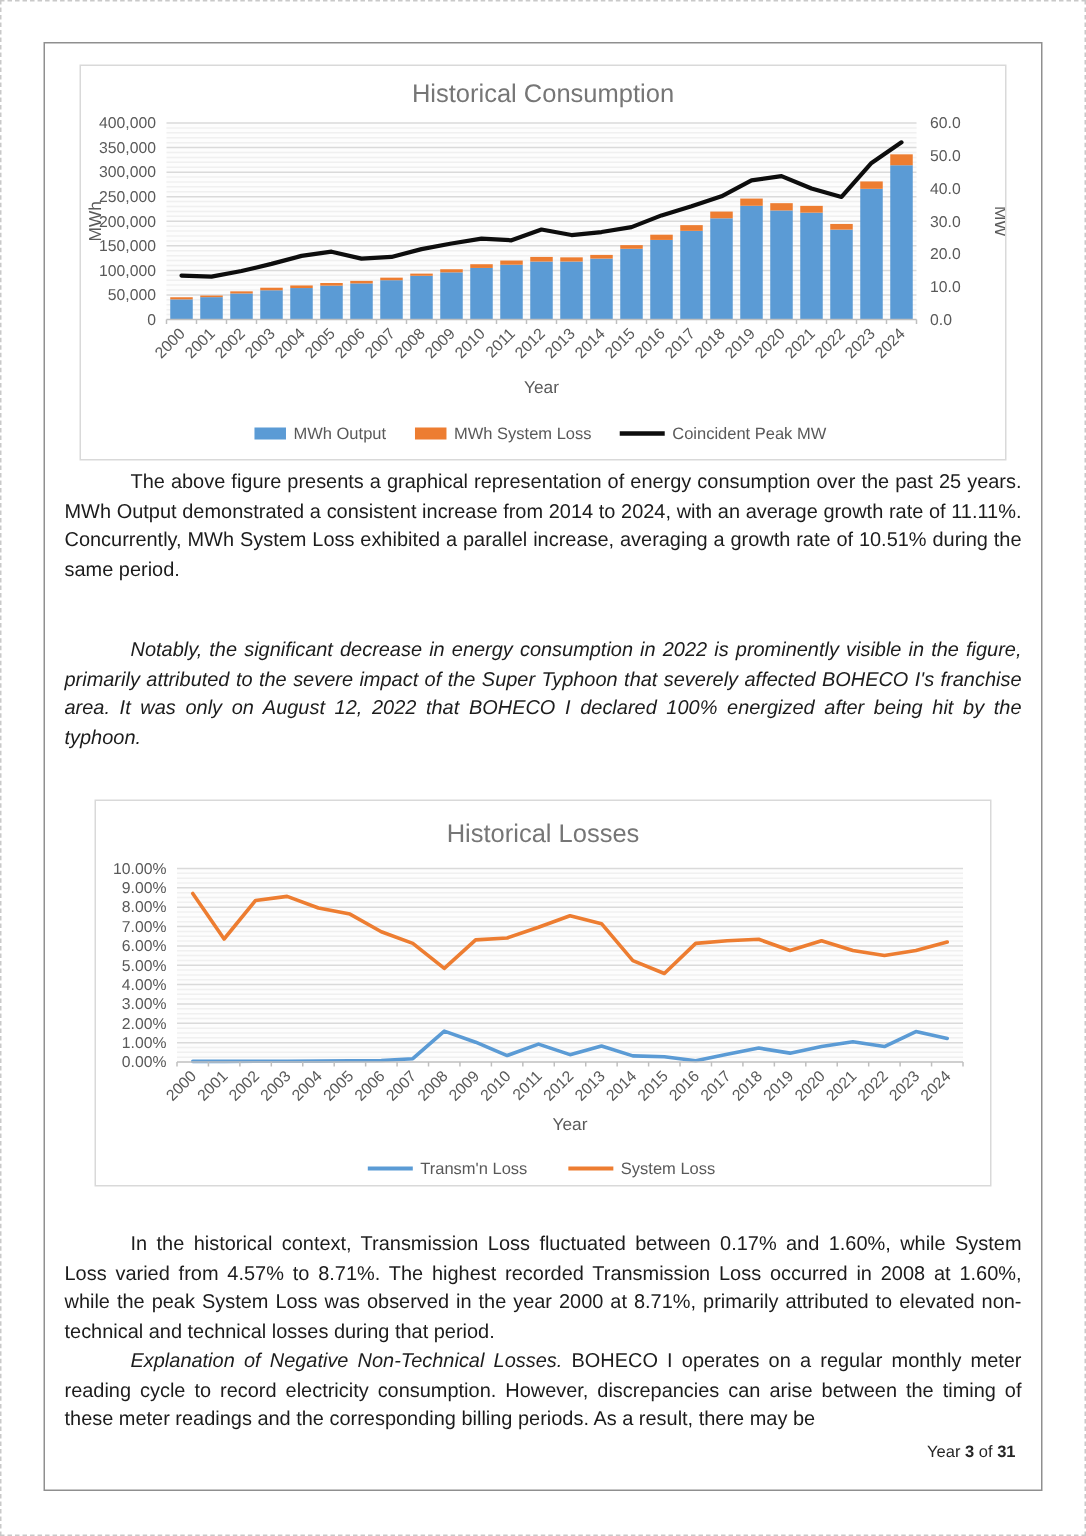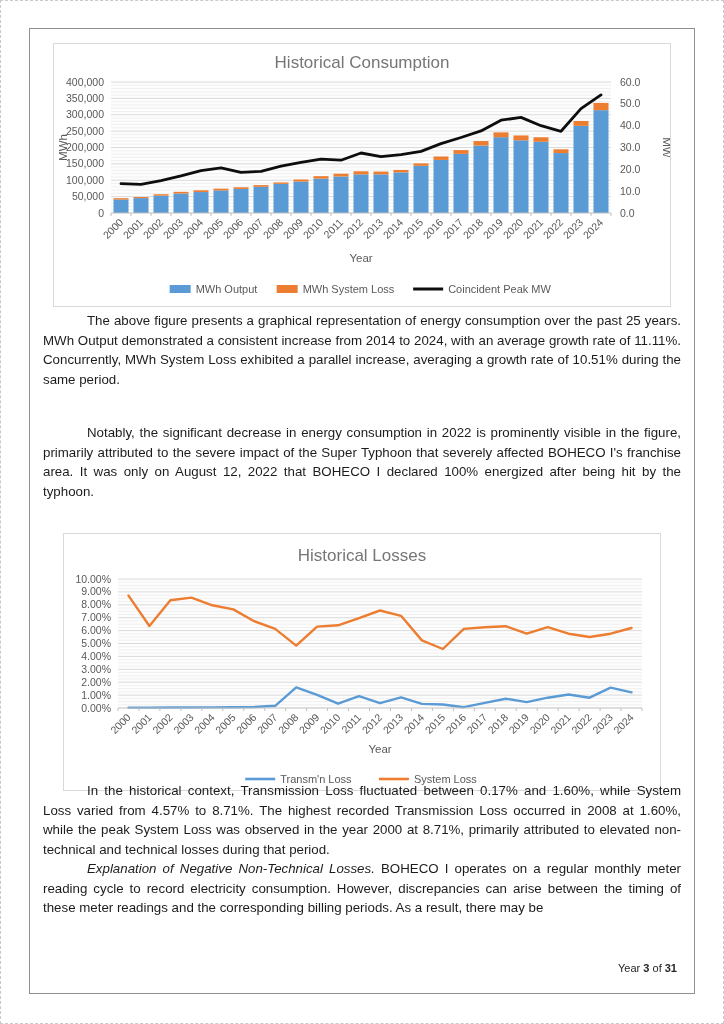--- a/index.html
+++ b/index.html
@@ -7,22 +7,22 @@
   .screen{position:absolute;inset:0;background:#fff;outline:1px dashed #c9c9c9;outline-offset:-1px;}
   .page-border{position:absolute;left:29px;top:28px;width:664px;height:964px;border:1px solid #8f8f8f;background:#fff;}
   .chart-box{position:absolute;background:#fff;border:1px solid #d9d9d9;box-sizing:border-box;}
   .chart-box.c1{left:53px;top:43px;width:618px;height:264px;}
   .chart-box.c2{left:63px;top:533px;width:598px;height:258px;}
   .chart-box svg{display:block;}
   .chart-box svg text{font-family:"Liberation Sans",sans-serif;}
   .para{position:absolute;left:43px;width:638px;font-size:13.3px;line-height:19.5px;color:#1c1c1c;
         text-align:justify;text-indent:44px;}
   .p1{top:311px;}
-  .p2{top:423px;}
-  .p34{top:781px;}
+  .p2{top:423px;font-style:italic;}
+  .p34{top:819px;}
   .p34 .sub{text-align:justify;text-indent:44px;}
   .lead-italic{font-style:italic;}
   .footer{position:absolute;right:47px;top:962px;font-size:11px;color:#262626;}
   .footer b{font-weight:bold;}
 </style>
 </head>
 <body>
 
 <div class="screen">
   <div class="page-border"></div>

